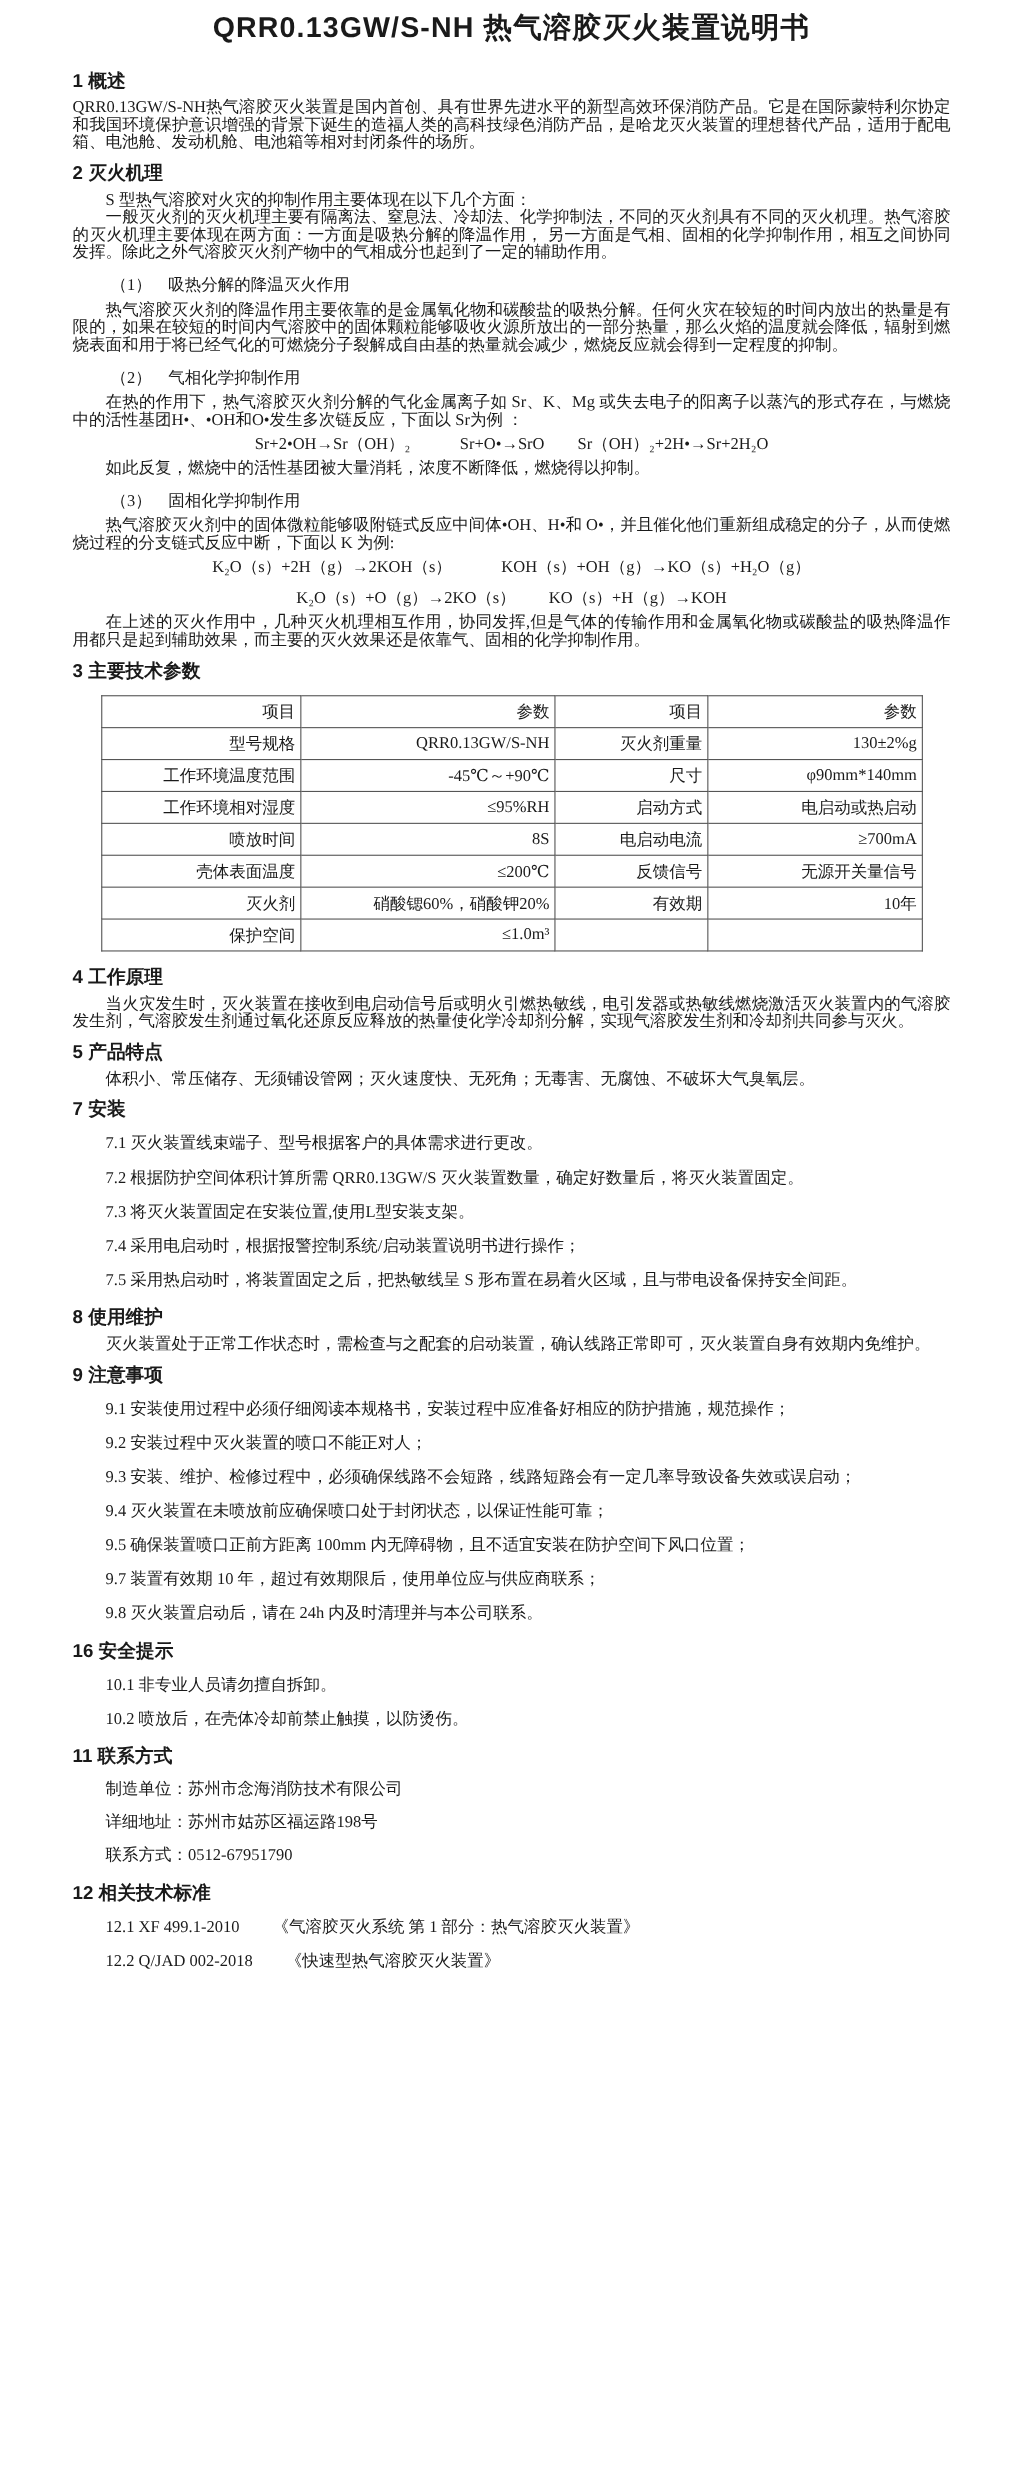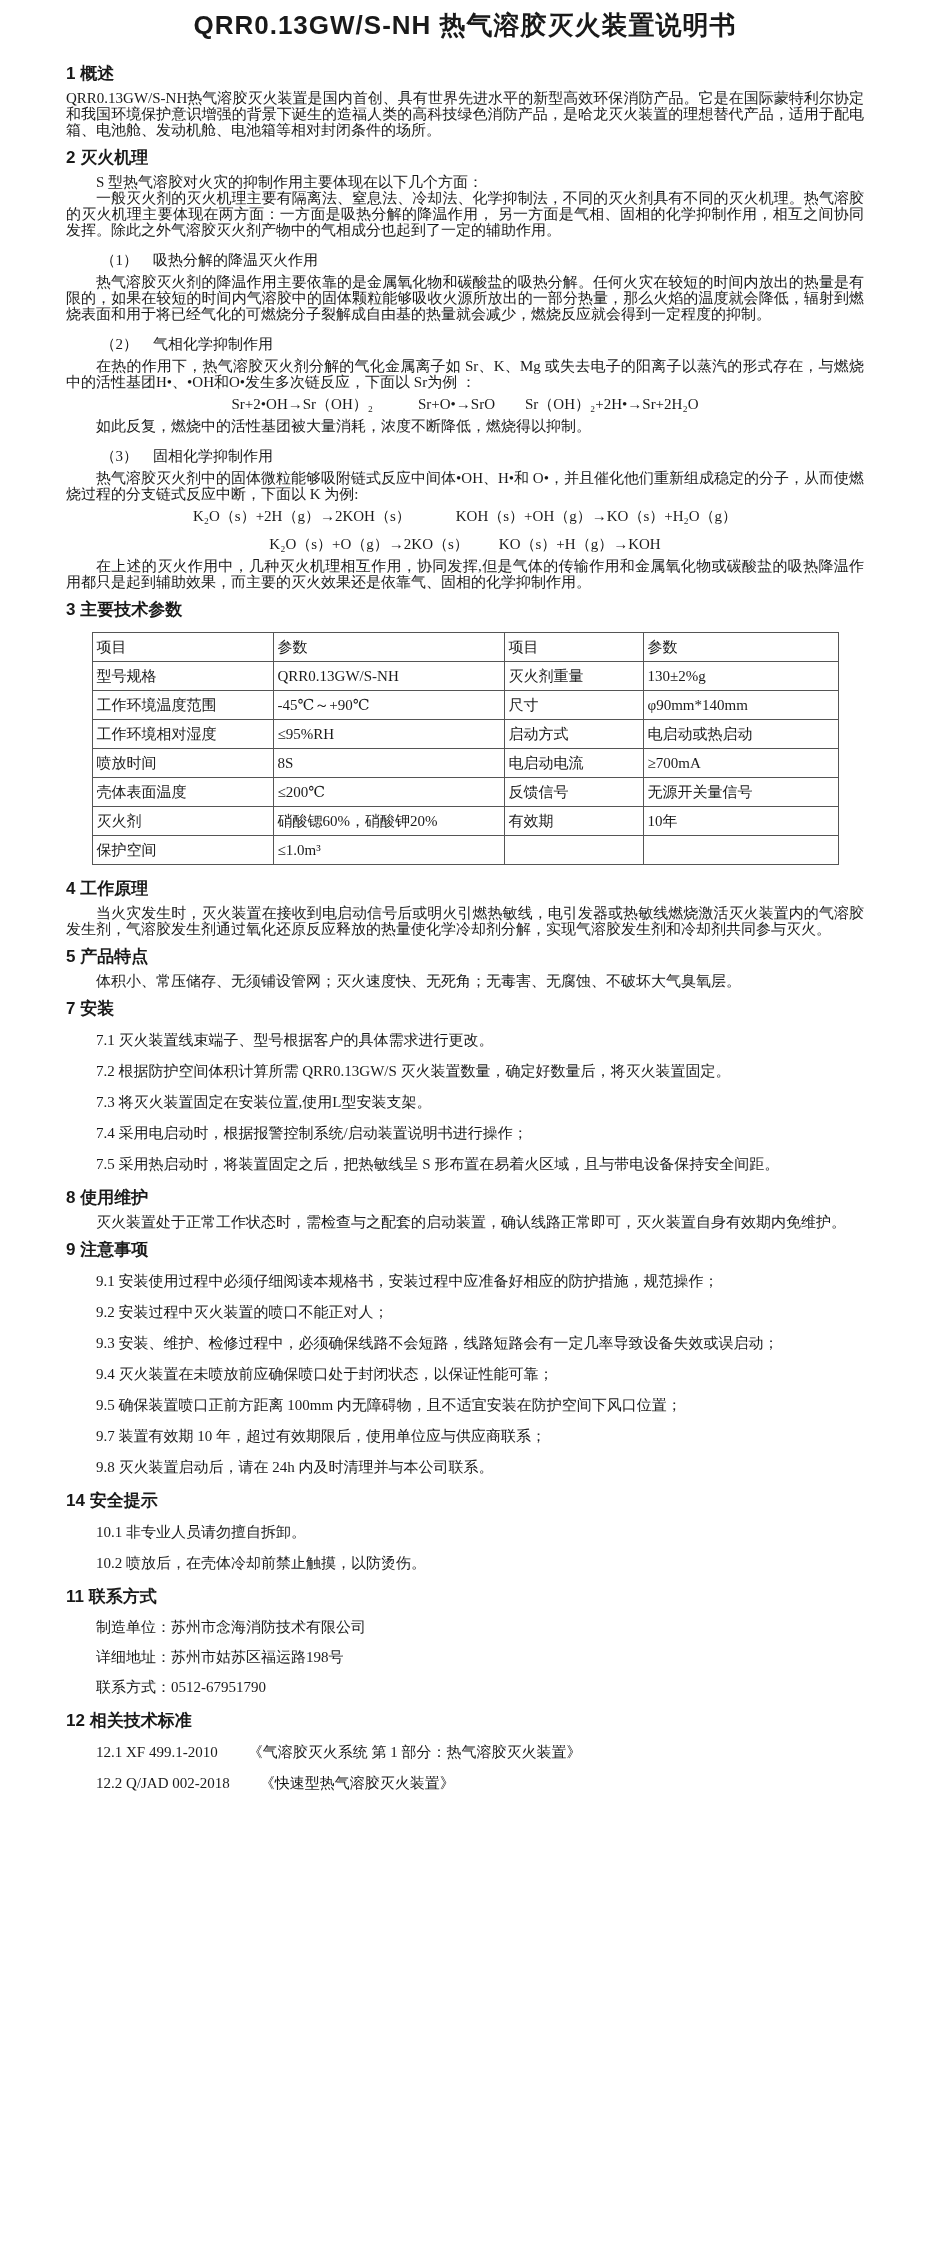--- a/index.html
+++ b/index.html
@@ -59,21 +59,21 @@
   table.tech-table {
     border-collapse: collapse;
     margin: 8px auto 10px auto;
     width: 746px;
     table-layout: fixed;
   }
   table.tech-table th, table.tech-table td {
     border: 1px solid #555555;
     font-weight: normal;
     font-size: 15px;
-    text-align: left;
+    text-align: right;
     vertical-align: middle;
     height: 26px;
     padding: 1px 4px;
     overflow: hidden;
   }
   .col-a { width: 181px; }
   .col-b { width: 231px; }
   .col-c { width: 139px; }
   .col-d { width: 195px; }
 </style>
@@ -198,21 +198,21 @@
     <p class="list-item">9.1 安装使用过程中必须仔细阅读本规格书，安装过程中应准备好相应的防护措施，规范操作；</p>
     <p class="list-item">9.2 安装过程中灭火装置的喷口不能正对人；</p>
     <p class="list-item">9.3 安装、维护、检修过程中，必须确保线路不会短路，线路短路会有一定几率导致设备失效或误启动；</p>
     <p class="list-item">9.4 灭火装置在未喷放前应确保喷口处于封闭状态，以保证性能可靠；</p>
     <p class="list-item">9.5 确保装置喷口正前方距离 100mm 内无障碍物，且不适宜安装在防护空间下风口位置；</p>
     <p class="list-item">9.7 装置有效期 10 年，超过有效期限后，使用单位应与供应商联系；</p>
     <p class="list-item">9.8 灭火装置启动后，请在 24h 内及时清理并与本公司联系。</p>
   </section>
 
   <section>
-    <h2 class="sec-heading">14 安全提示</h2>
+    <h2 class="sec-heading">16 安全提示</h2>
     <p class="list-item">10.1 非专业人员请勿擅自拆卸。</p>
     <p class="list-item">10.2 喷放后，在壳体冷却前禁止触摸，以防烫伤。</p>
   </section>
 
   <section>
     <h2 class="sec-heading">11 联系方式</h2>
     <p class="contact-line">制造单位：苏州市念海消防技术有限公司</p>
     <p class="contact-line">详细地址：苏州市姑苏区福运路198号</p>
     <p class="contact-line">联系方式：0512-67951790</p>
   </section>

